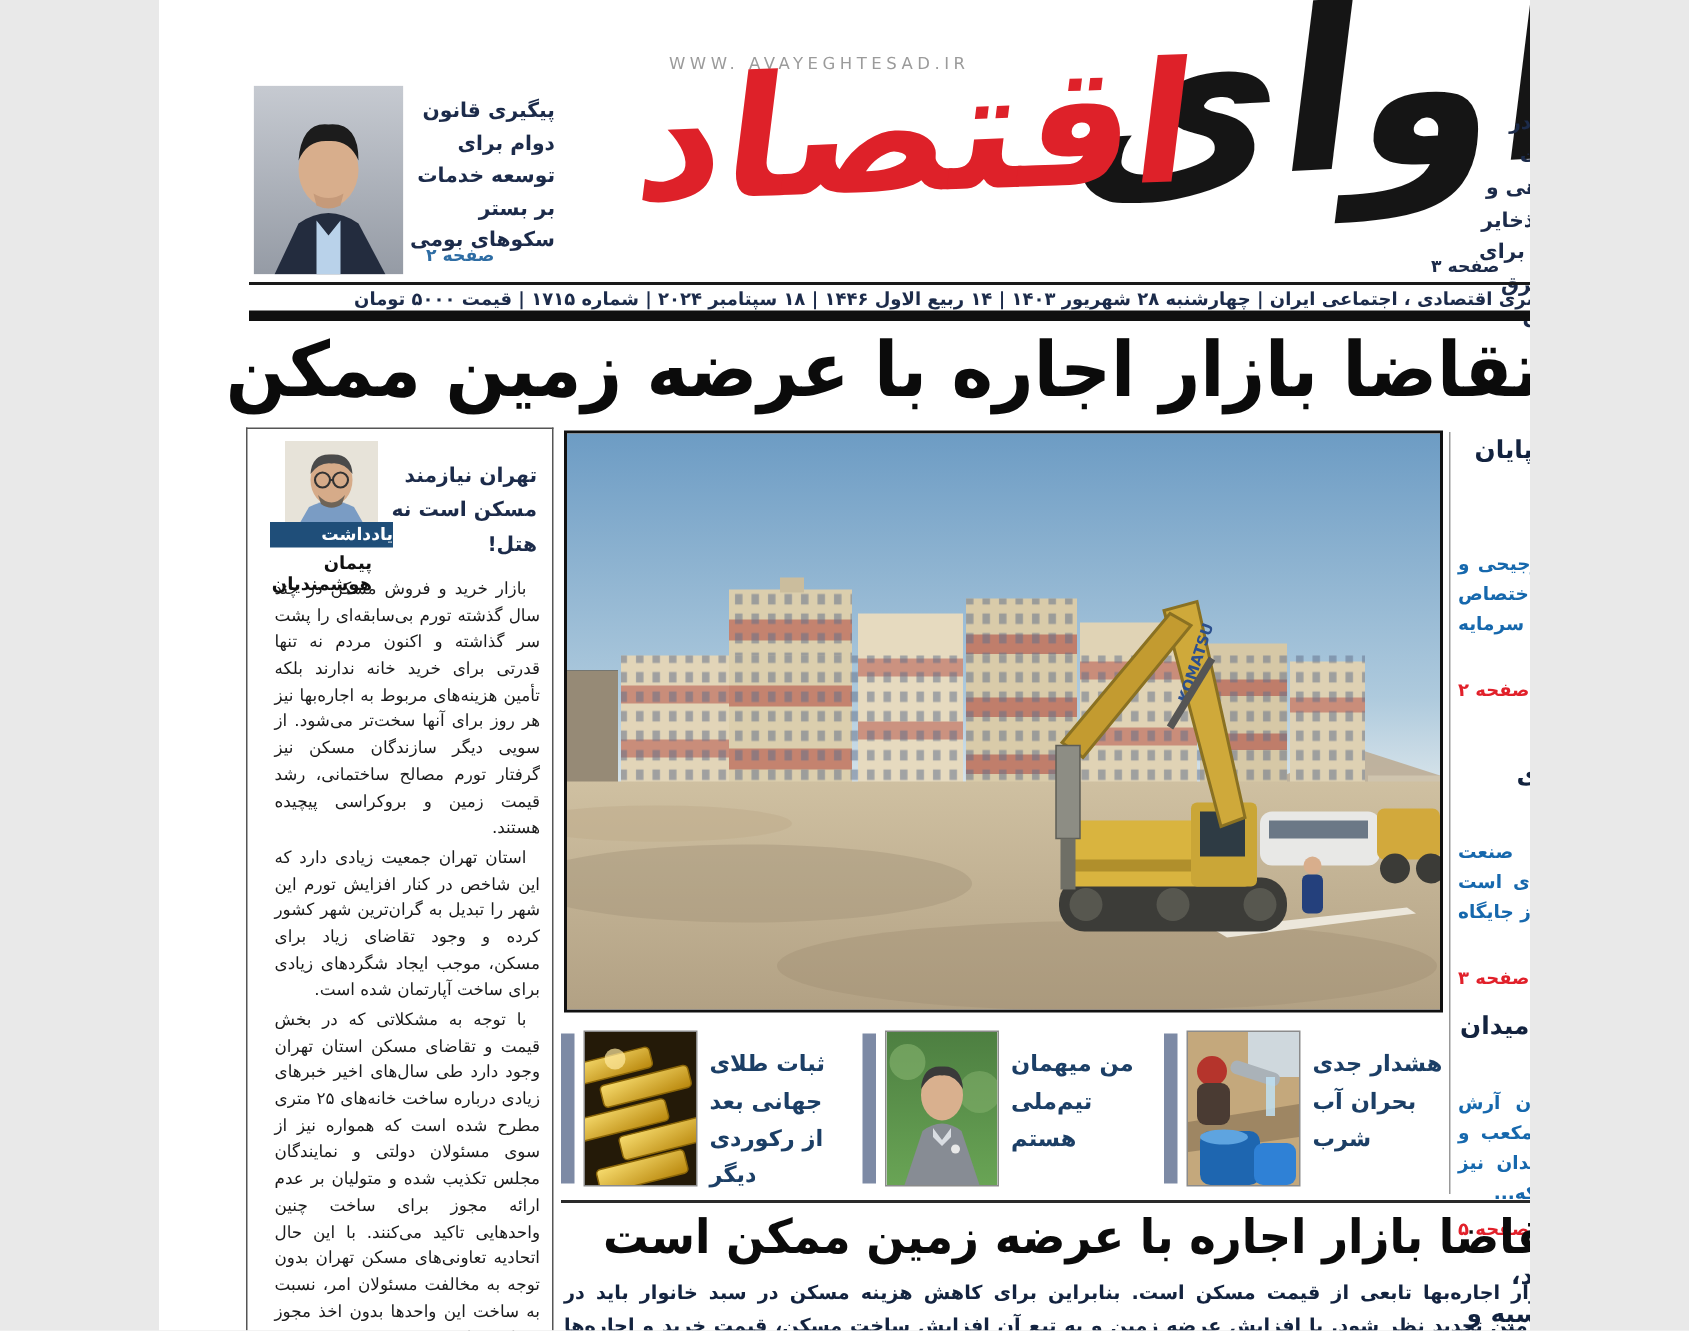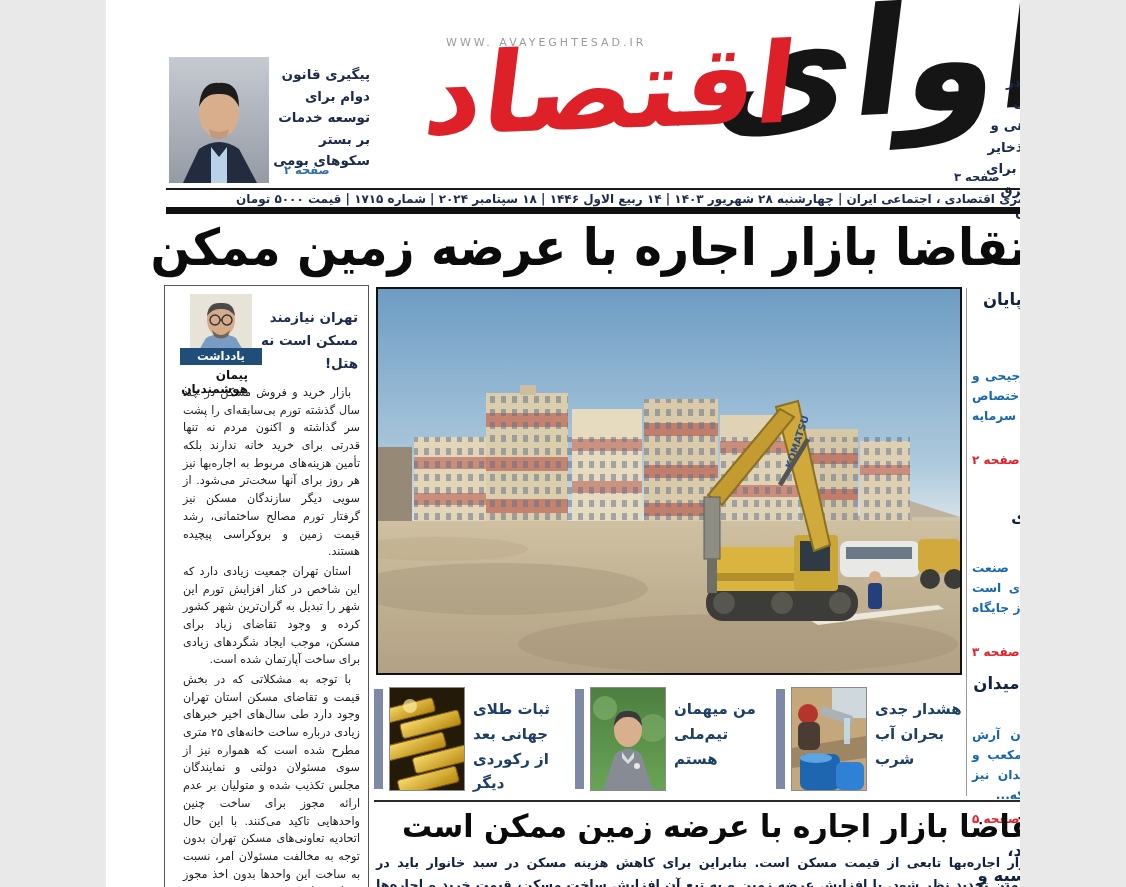--- a/index.html
+++ b/index.html
@@ -68,21 +68,21 @@
   .byline-sep{display:inline-block;width:1px;height:12px;background:#13233f;margin:0 7px;vertical-align:middle;}
 
   
   .opinion-col{left:58px;top:285px;width:205px;height:602px;border:1px solid #555;
                border-bottom:none;box-sizing:border-box;padding:6px 8px;direction:rtl;}
   .op-head{position:relative;height:92px;}
   .op-photo{position:absolute;right:108px;top:2px;width:62px;height:62px;overflow:hidden;}
   .op-title{position:absolute;right:2px;top:14px;width:100px;font-size:13.5px;font-weight:bold;
             color:#1c2b4a;line-height:1.7;text-align:right;margin-left:24px;}
   .op-label{position:absolute;right:98px;top:56px;width:82px;height:17px;background:#1f4e79;
-            color:#fff;font-size:11.5px;font-weight:bold;text-align:center;line-height:17px;}
+            color:#fff;font-size:11.5px;font-weight:bold;text-align:right;line-height:17px;}
   .op-author{position:absolute;right:112px;top:76px;font-size:12px;font-weight:bold;color:#111;}
   .op-body p{margin:0 0 2px 10px;font-size:11.2px;color:#1b1b1b;line-height:1.58;
              text-align:justify;text-align-last:right;text-indent:9px;}
 </style>
 </head>
 <body>
 
 <div id="page">
 
   <div class="abs site-url">WWW. AVAYEGHTESAD.IR</div>

